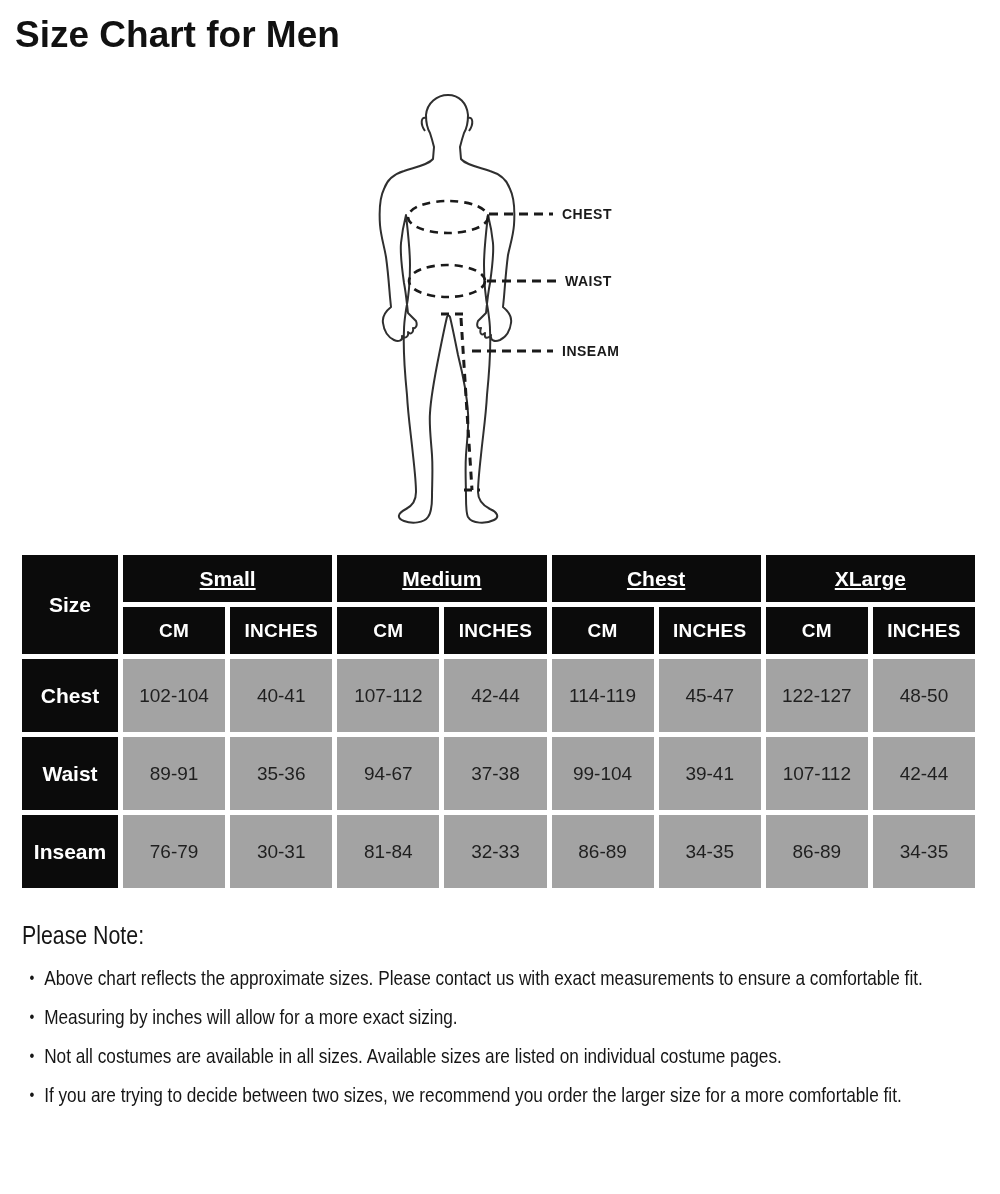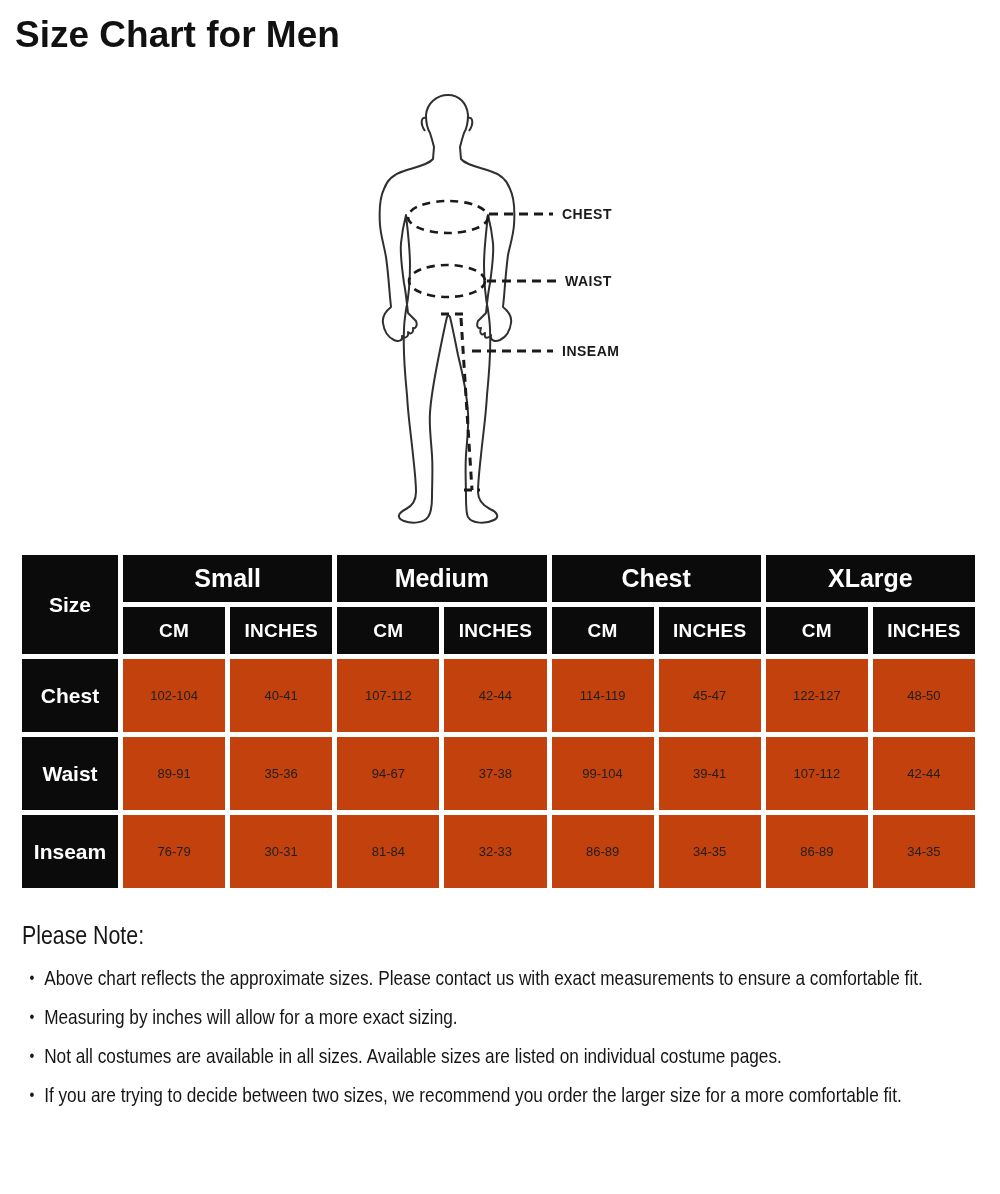--- a/index.html
+++ b/index.html
@@ -24,26 +24,26 @@
   .size-table {
     position: absolute; left: 17px; top: 550px;
     width: 963px; table-layout: fixed;
     border-collapse: separate; border-spacing: 5px;
   }
   .size-table col.c-size { width: 96px; }
   .size-table th, .size-table td {
     text-align: center; vertical-align: middle; overflow: hidden;
   }
   .size-table .hdr { background: #0b0b0b; color: #ffffff; font-weight: bold; }
-  .size-table .group { font-size: 25px; height: 47px; }
+  .size-table .group { font-size: 21px; height: 47px; text-decoration: underline; }
   .size-table .unit  { font-size: 19px; height: 47px; letter-spacing: 0.3px; margin-top: 32px; }
   .size-table .corner { font-size: 21px; margin-top: 36px; }
   .size-table .rowlabel { font-size: 21px; }
   .size-table td {
-    background: #c2410c; color: #1f1f1f; font-size: 13px; font-weight: normal; height: 73px;
+    background: #a3a3a3; color: #1f1f1f; font-size: 19px; font-weight: normal; height: 73px;
   }
 
   
   .notes {
     position: absolute; left: 22px; top: 919px;
     width: 1167px;
     transform: scaleX(0.82); transform-origin: 0 0;
     color: #161616;
   }
   .notes-heading { font-size: 26px; font-weight: normal; line-height: 33px; }

